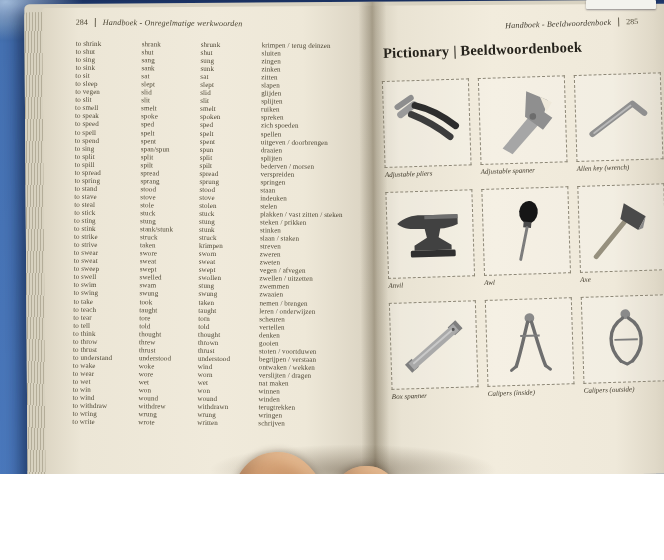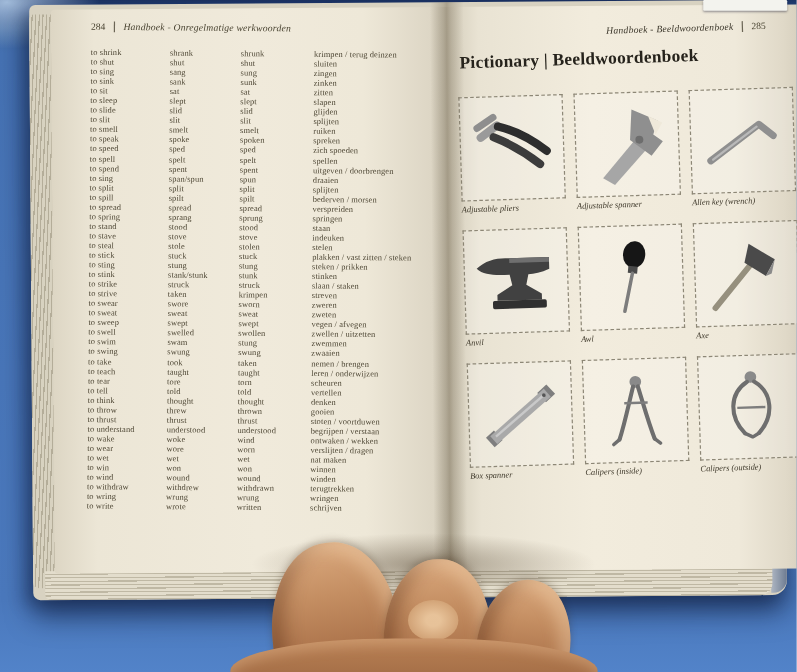--- a/index.html
+++ b/index.html
@@ -1,17 +1,17 @@
 <!DOCTYPE html>
 <html><head>
 <meta charset="utf-8">
 <style>
   html,body{margin:0;padding:0;}
   .scene{
-    position:relative;width:664px;height:560px;overflow:hidden;
+    position:relative;width:664px;height:474px;overflow:hidden;
     font-family:"Liberation Serif", serif;
     background:
       radial-gradient(110px 55px at 6px 2px, rgba(168,194,224,.95), rgba(168,194,224,0) 70%),
       linear-gradient(180deg,#1d3566 0px,#2a4a86 9px,#345890 16px,#3f68a0 24px,#4571b2 44px,#4a78bc 500px,#5283c9 560px);
   }
   .sticker{position:absolute;left:586px;top:0;width:70px;height:9px;background:#f3f3ee;border-radius:1px;z-index:6;box-shadow:0 1px 2px rgba(0,0,30,.4);}
   
   .book{
     position:absolute;left:26px;top:2px;width:628px;height:496px;
     background:#d8d2c1;border-radius:5px 10px 12px 6px;
@@ -114,21 +114,21 @@
               <span class="vc">sat</span>
               <span class="vc">zitten</span>
             </div>
             <div class="vrow">
               <span class="vc">to sleep</span>
               <span class="vc">slept</span>
               <span class="vc">slept</span>
               <span class="vc">slapen</span>
             </div>
             <div class="vrow">
-              <span class="vc">to slide</span>
+              <span class="vc">to vegen</span>
               <span class="vc">slid</span>
               <span class="vc">slid</span>
               <span class="vc">glijden</span>
             </div>
             <div class="vrow">
               <span class="vc">to slit</span>
               <span class="vc">slit</span>
               <span class="vc">slit</span>
               <span class="vc">splijten</span>
             </div>

